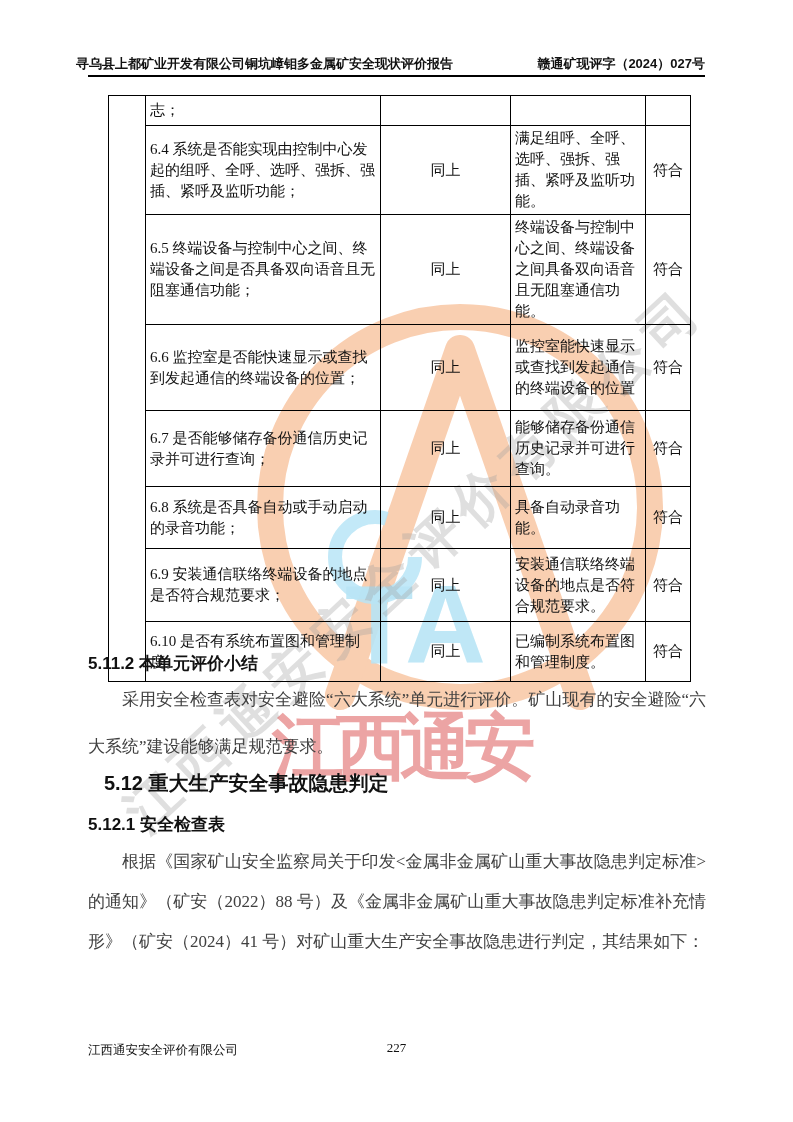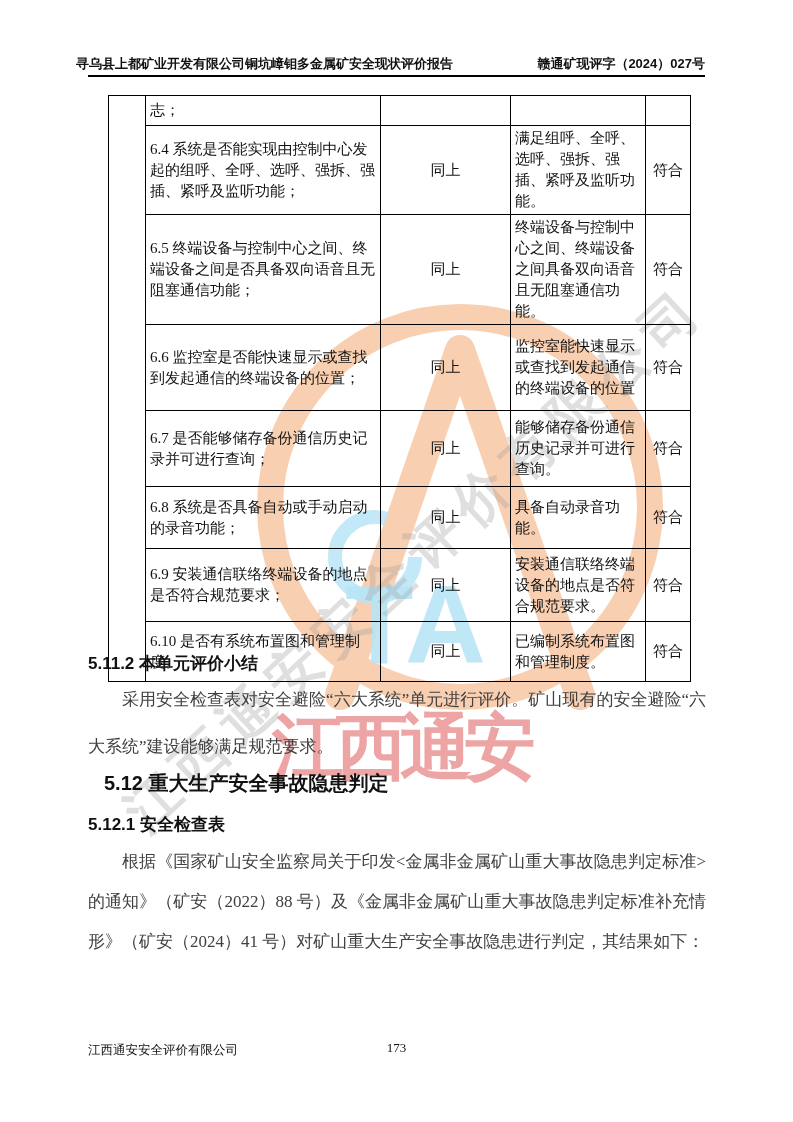--- a/index.html
+++ b/index.html
@@ -155,15 +155,15 @@
     </table>
 
     <div class="h-sub" id="heading-5-11-2">5.11.2 本单元评价小结</div>
     <div class="para" id="para-1">采用安全检查表对安全避险“六大系统”单元进行评价。矿山现有的安全避险“六大系统”建设能够满足规范要求。</div>
 
     <div class="h-main" id="heading-5-12">5.12 重大生产安全事故隐患判定</div>
     <div class="h-sub" id="heading-5-12-1">5.12.1 安全检查表</div>
     <div class="para" id="para-2">根据《国家矿山安全监察局关于印发&lt;金属非金属矿山重大事故隐患判定标准&gt;的通知》（矿安（2022）88 号）及《金属非金属矿山重大事故隐患判定标准补充情形》（矿安（2024）41 号）对矿山重大生产安全事故隐患进行判定，其结果如下：</div>
 
     <div class="ftr-company">江西通安安全评价有限公司</div>
-    <div class="ftr-page">173</div>
+    <div class="ftr-page">227</div>
   </div>
 </div>
 
 </body></html>

